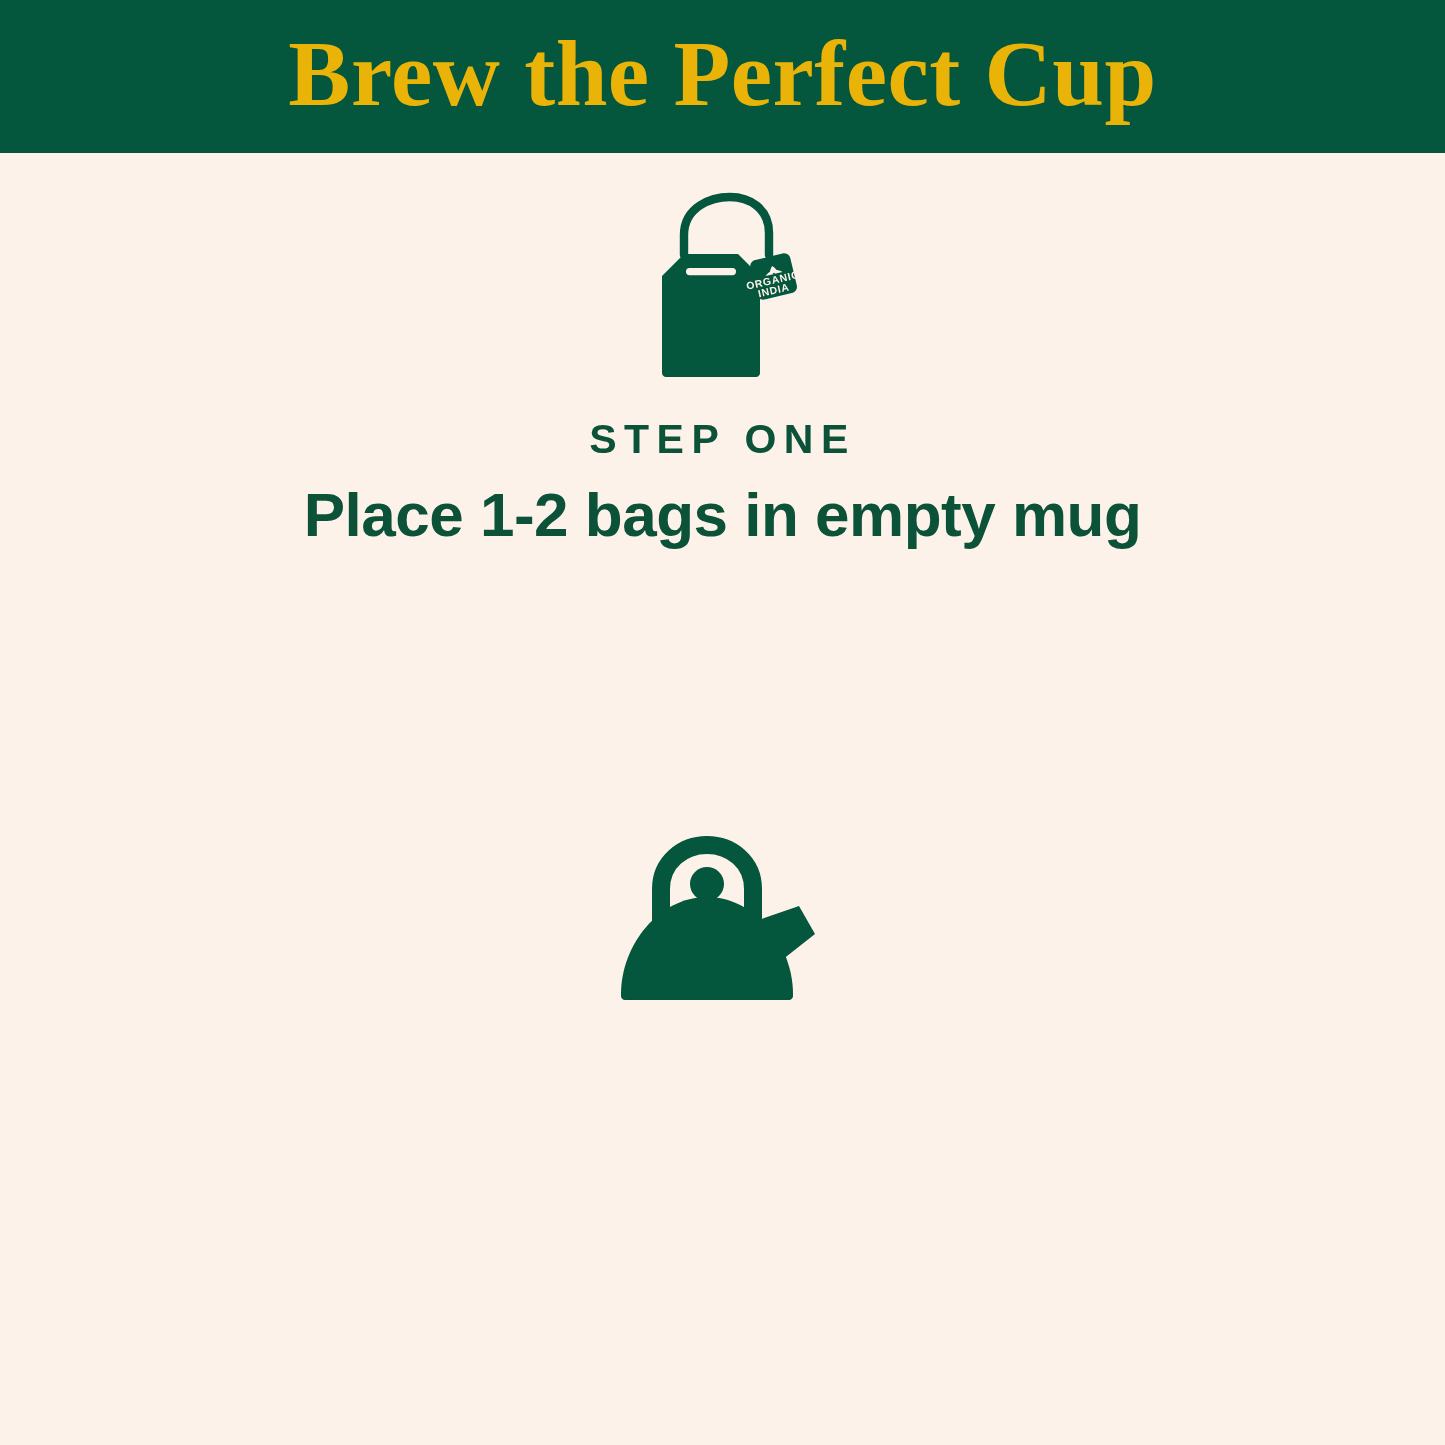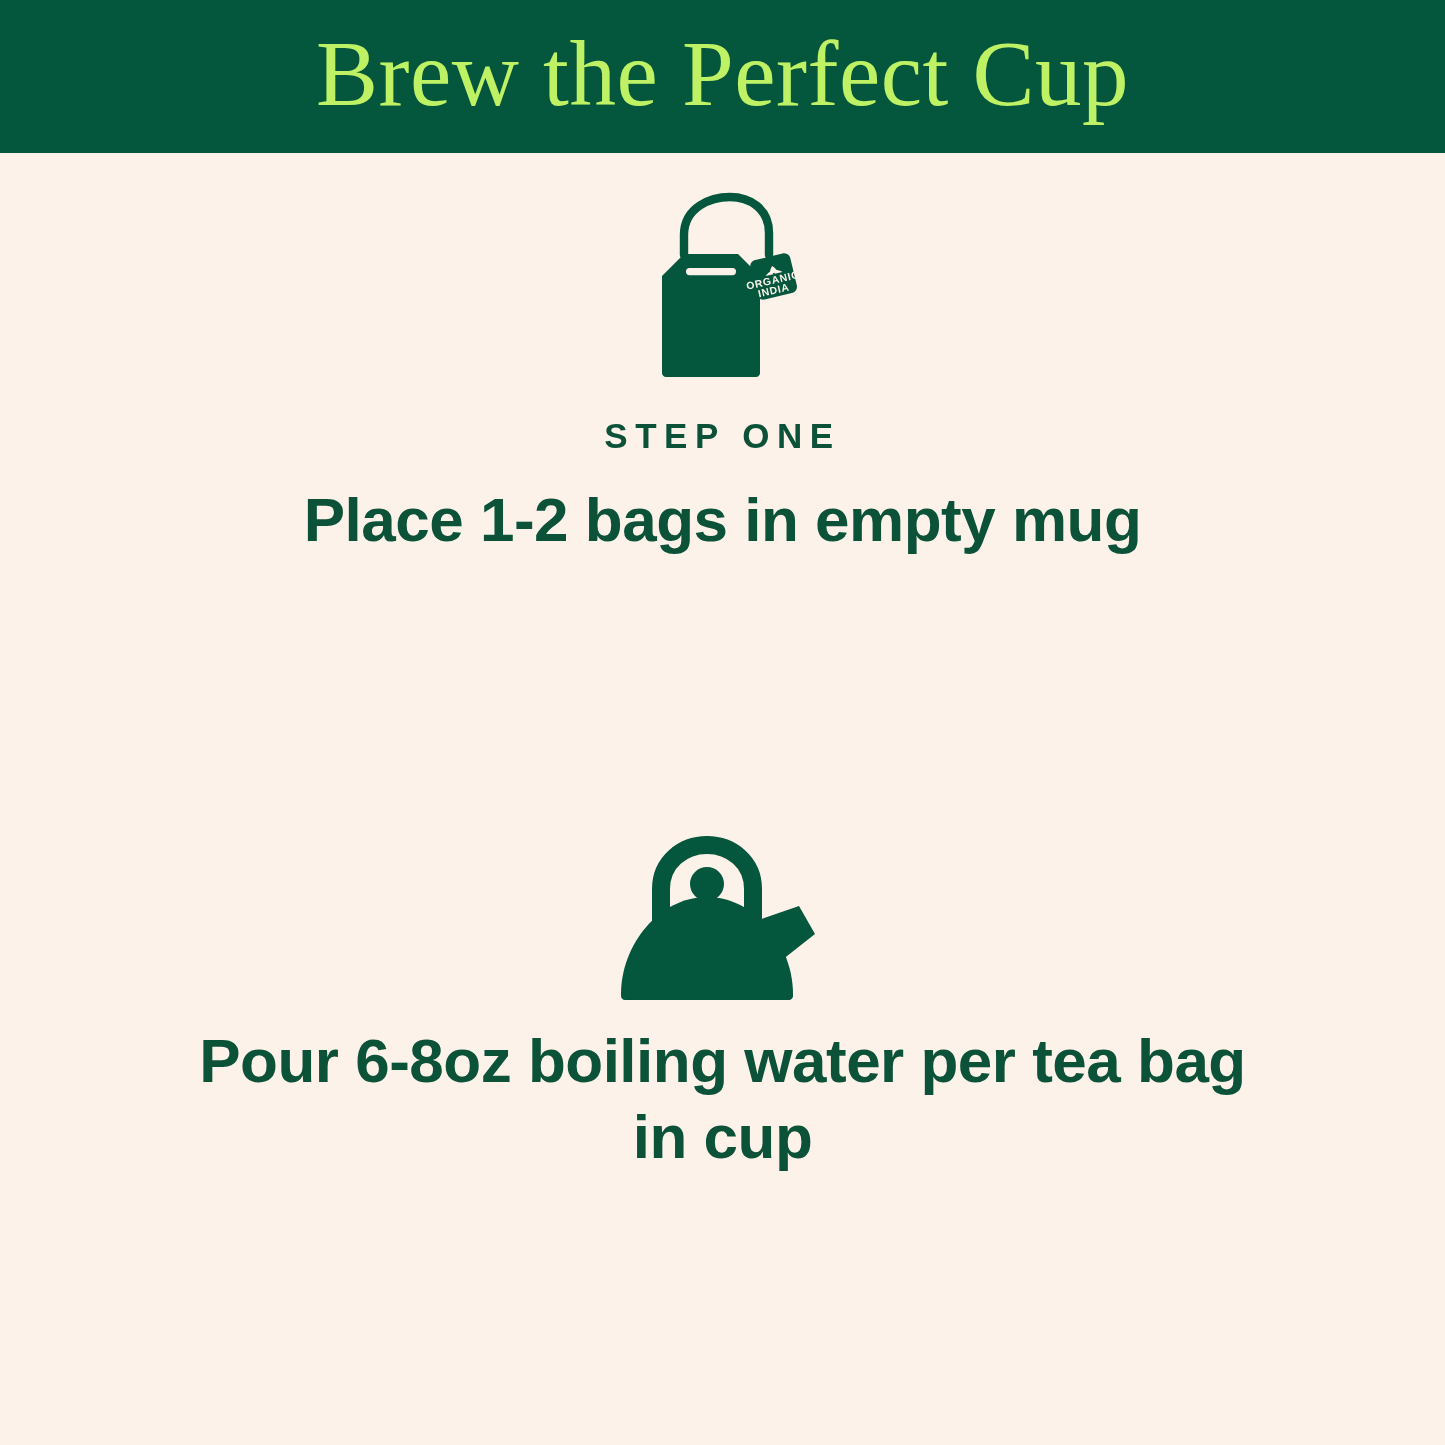--- a/index.html
+++ b/index.html
@@ -30,24 +30,24 @@
     left: 0;
     width: 1445px;
     height: 153px;
     background: #04563C;
     display: flex;
     align-items: center;
     justify-content: center;
   }
   .header-title {
     font-family: "Liberation Serif", "DejaVu Serif", serif;
-    font-weight: normal;
+    font-weight: bold;
     font-size: 93px;
     line-height: 1;
-    color: #bef264;
+    color: #eab308;
     letter-spacing: 0.5px;
     white-space: nowrap;
     margin: 4px;
     padding-bottom: 6px;
   }
 
   
   .steps {
     position: absolute;
     top: 153px;
@@ -76,39 +76,38 @@
     justify-content: center;
   }
 
   .icon-teabag   { width: 200px; height: 190px; }
   .icon-kettle   { width: 230px; height: 180px; }
   .icon-mug      { width: 200px; height: 175px; }
 
   .step-label {
     font-family: "Liberation Sans", sans-serif;
     font-weight: bold;
-    font-size: 35px;
+    font-size: 41px;
     letter-spacing: 7.5px;
     color: #0B5239;
     text-transform: uppercase;
     text-align: center;
-    margin: 12px;
+    margin: 0;
     white-space: nowrap;
   }
   .step-1 .step-label { margin-top: 37px; }
   .step-2 .step-label { margin-top: 40px; }
   .step-3 .step-label { margin-top: 37px; }
 
   .step-text {
     font-family: "Liberation Sans", sans-serif;
     font-weight: bold;
     font-size: 62px;
     line-height: 1.23;
     color: #0B5239;
-    text-align: center;
     margin: 16px;
     margin-top: 14px;
     max-width: 1060px;
     letter-spacing: -0.5px;
   }
 
   .icon-green { fill: #04563C; }
   .icon-cream { fill: #FDF2E9; }
   .stroke-green {
     fill: none;
@@ -171,18 +170,17 @@
 
           <circle class="icon-green" cx="49.5" cy="27.5" r="8.5"></circle>
 
           <path class="icon-green" d="M71 47 L95.5 38.5 L103.5 52.5 L80 71 L71 71 Z"></path>
 
           <path class="icon-green" d="M6.5 82.5 C6.5 58 25.5 34 49.5 34 C73.5 34 92.5 58 92.5 82.5
                    L92.5 83.5 C92.5 84.6 91.6 85.5 90.5 85.5 L8.5 85.5
                    C7.4 85.5 6.5 84.6 6.5 83.5 Z"></path>
         </svg>
       </div>
-      <p class="step-text">Pour 6-8oz boiling water per tea bag in cup</p>
     </div>
 
 
   </div>
 </div>
 
 </body></html>

